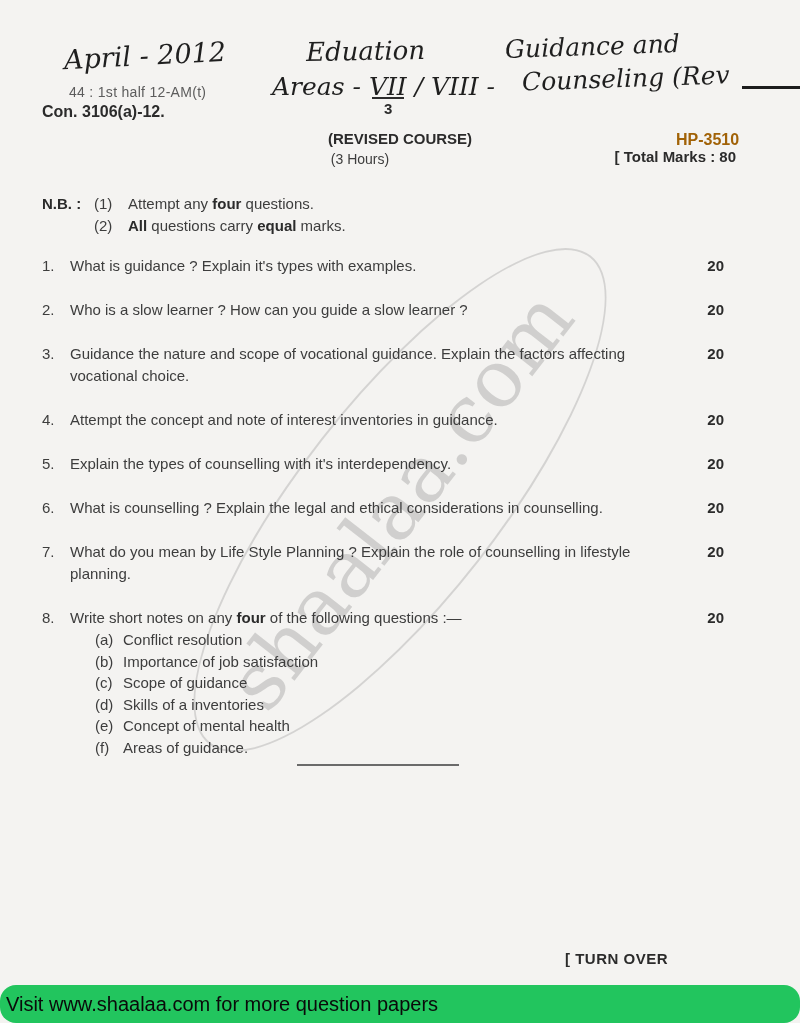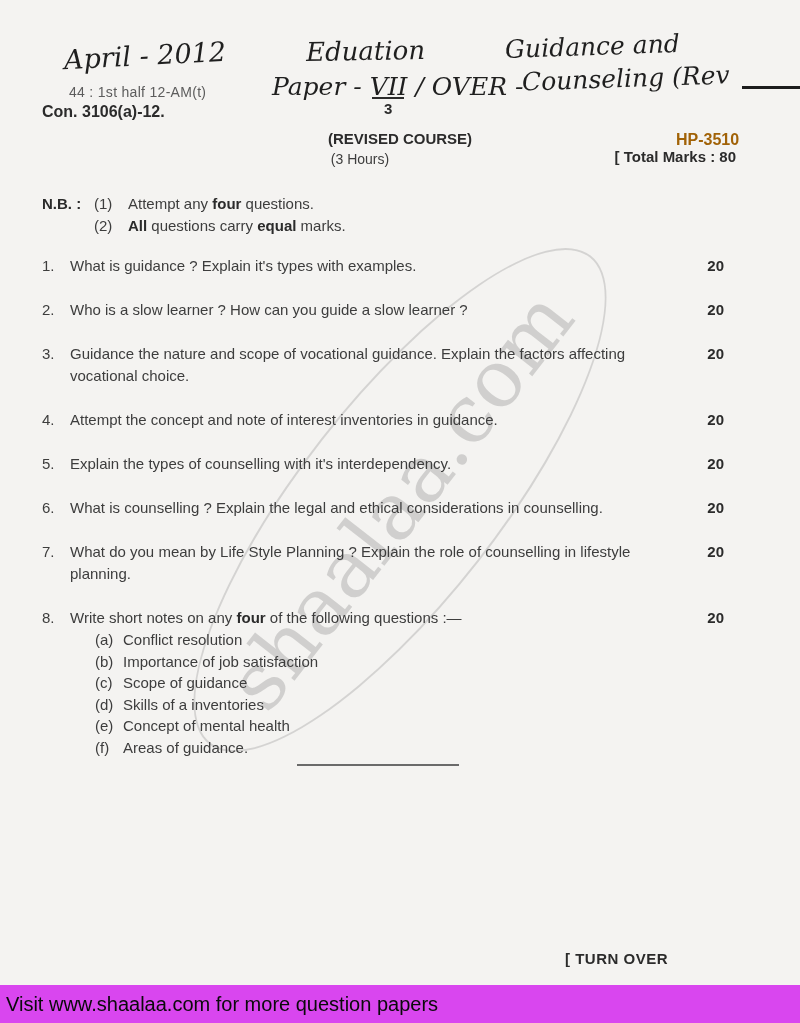--- a/index.html
+++ b/index.html
@@ -86,41 +86,41 @@
   .sub-label { width: 28px; flex: 0 0 28px; }
   .end-divider {
     margin: 6px 0 0 255px; width: 162px; height: 0;
     border-top: 2px solid #6a6a6a;
   }
 
   .turn-over { position: absolute; left: 565px; top: 950px; font-size: 15px; font-weight: bold; color: #2b2b2b; letter-spacing: .5px; }
 
   .footer-bar {
     position: absolute; left: 0; bottom: 0; width: 800px; height: 38px;
-    background: #d946ef; display: flex; align-items: center;
-    padding-left: 6px; z-index: 2;
+    background: #22c55e; display: flex; align-items: center;
+    padding-left: 6px; z-index: 2; border-radius: 16px;
   }
   .footer-note { font-size: 20px; color: #0a0a0a; }
 </style>
 </head>
 <body>
 
 <div class="paper">
 
   <div class="watermark">
     <div class="watermark-ellipse">
       <span class="watermark-text">shaalaa.com</span>
     </div>
   </div>
 
   <div class="content">
 
     <div class="hw hw-date">April - 2012</div>
     <div class="hw hw-subject">Eduation</div>
-    <div class="hw hw-paper">Paper - VII / OVER -</div>
+    <div class="hw hw-paper">Areas - VII / VIII -</div>
     <div class="hw hw-course1">Guidance and</div>
     <div class="hw hw-course2">Counseling (Rev</div>
     <div class="denominator">3</div>
     <div class="scan-artifact"></div>
 
     <div class="ref-small">44 : 1st half 12-AM(t)</div>
     <div class="con-no">Con. 3106(a)-12.</div>
     <div class="hp-no">HP-3510</div>
     <div class="revised">(REVISED COURSE)</div>
     <div class="hours">(3 Hours)</div>

